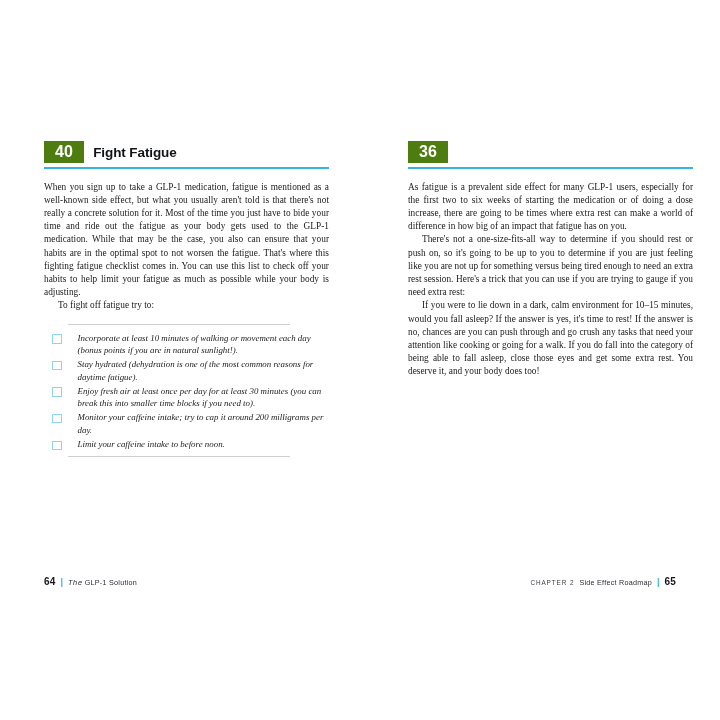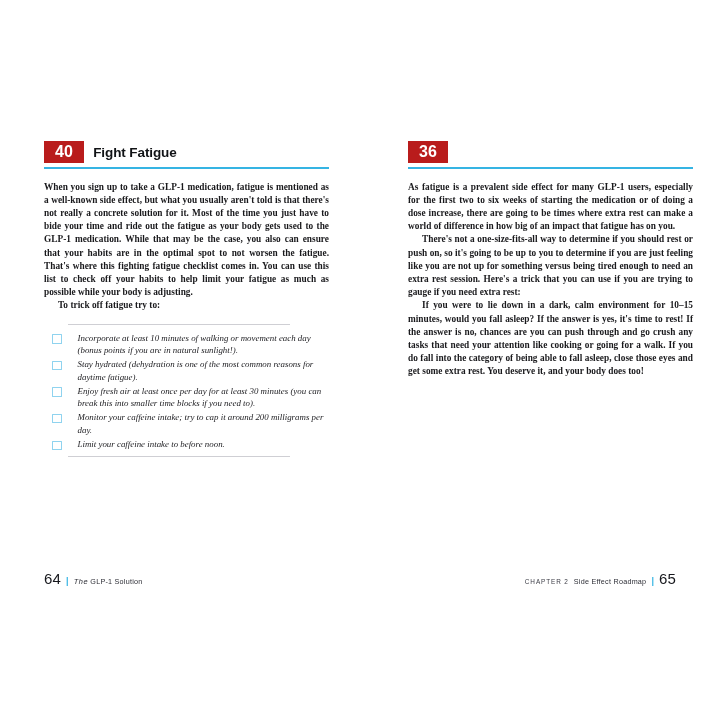--- a/index.html
+++ b/index.html
@@ -32,21 +32,21 @@
   .page-right { left: 408px; }
 
   
   .head-row {
     display: flex;
     align-items: flex-end;
     gap: 9px;
     height: 23px;
   }
   .num-badge {
-    background: #b91c1c;
+    background: #4d7c0f;
     color: #ffffff;
     font-family: "Liberation Sans", sans-serif;
     font-weight: bold;
     font-size: 16px;
     line-height: 22px;
     height: 22px;
     min-width: 29px;
     text-align: center;
     letter-spacing: 0.2px;
     padding: 0 11px;
@@ -71,21 +71,21 @@
   
   .body-copy {
     margin-top: 12px;
     font-size: 9.3px;
     line-height: 13.2px;
     text-align: justify;
     color: #19191c;
     letter-spacing: 0.02px;
     hyphens: none;
   }
-  .body-copy p { margin: 0; font-weight: bold; }
+  .body-copy p { margin: 0; }
   .body-copy p + p { text-indent: 14px; }
 
   
   .checklist {
     margin-top: 11px;
     margin-left: 8px;
     width: 272px;
   }
   .cl-rule {
     height: 1px;
@@ -131,22 +131,22 @@
     color: #30313a;
     display: flex;
     align-items: baseline;
     gap: 5px;
     white-space: nowrap;
   }
   .folio-left  { left: 44px; }
   .folio-right { right: 44px; }
 
   .folio-num {
-    font-weight: normal;
-    font-size: 15px;
+    font-weight: bold;
+    font-size: 10px;
     color: #16171c;
     letter-spacing: 0.2px;
     text-align: right;
   }
   .folio-bar {
     color: #35b4e3;
     font-weight: bold;
     font-size: 9px;
   }
   .folio-title {
@@ -173,21 +173,21 @@
   <div class="page page-left">
 
     <div class="head-row">
       <div class="num-badge">40</div>
       <div class="head-title">Fight Fatigue</div>
     </div>
     <div class="head-rule"></div>
 
     <div class="body-copy">
       <p>When you sign up to take a GLP-1 medication, fatigue is mentioned as a well-known side effect, but what you usually aren't told is that there's not really a concrete solution for it. Most of the time you just have to bide your time and ride out the fatigue as your body gets used to the GLP-1 medication. While that may be the case, you also can ensure that your habits are in the optimal spot to not worsen the fatigue. That's where this fighting fatigue checklist comes in. You can use this list to check off your habits to help limit your fatigue as much as possible while your body is adjusting.</p>
-      <p>To trick off fatigue try to:</p>
+      <p>To fight off fatigue try to:</p>
     </div>
 
     <div class="checklist">
       <div class="cl-rule"></div>
       <ul class="cl-items">
         <li class="cl-item">
           <span class="cl-box"></span>
           <span class="cl-text">Incorporate at least 10 minutes of walking or movement each day (bonus points if you are in natural sunlight!).</span>
         </li>
         <li class="cl-item">

